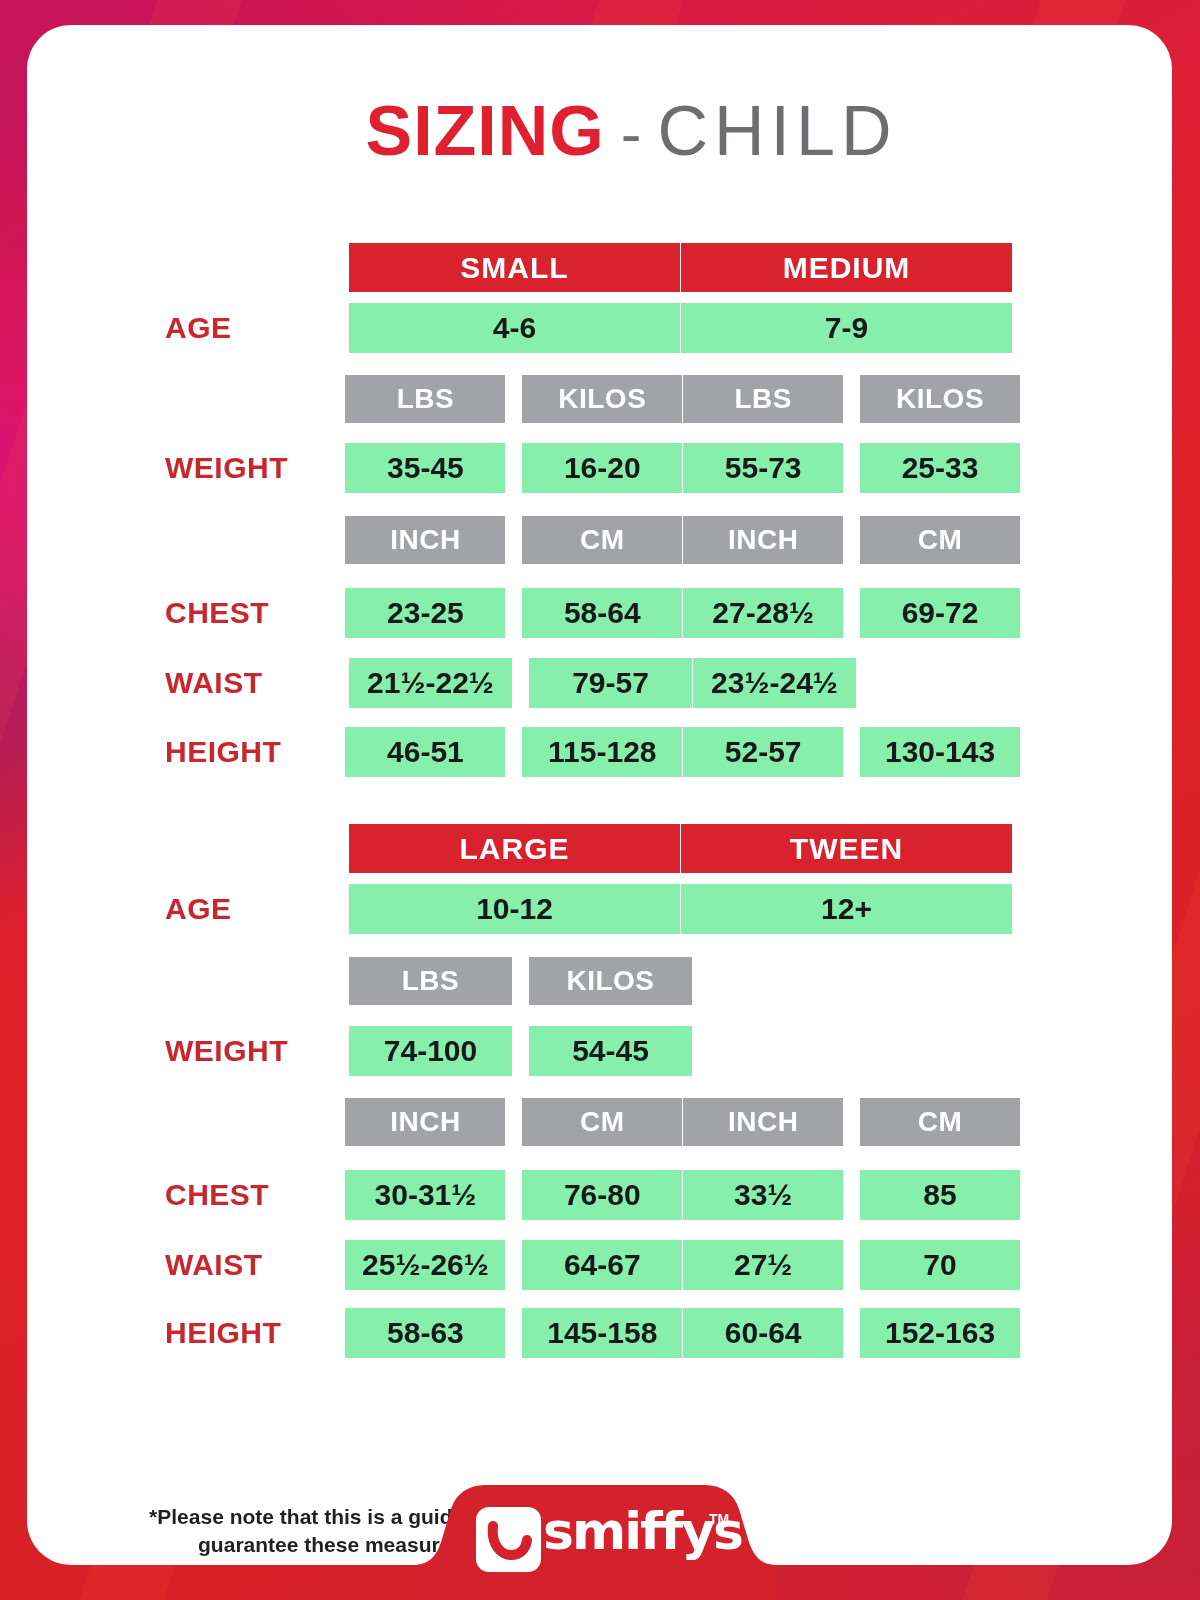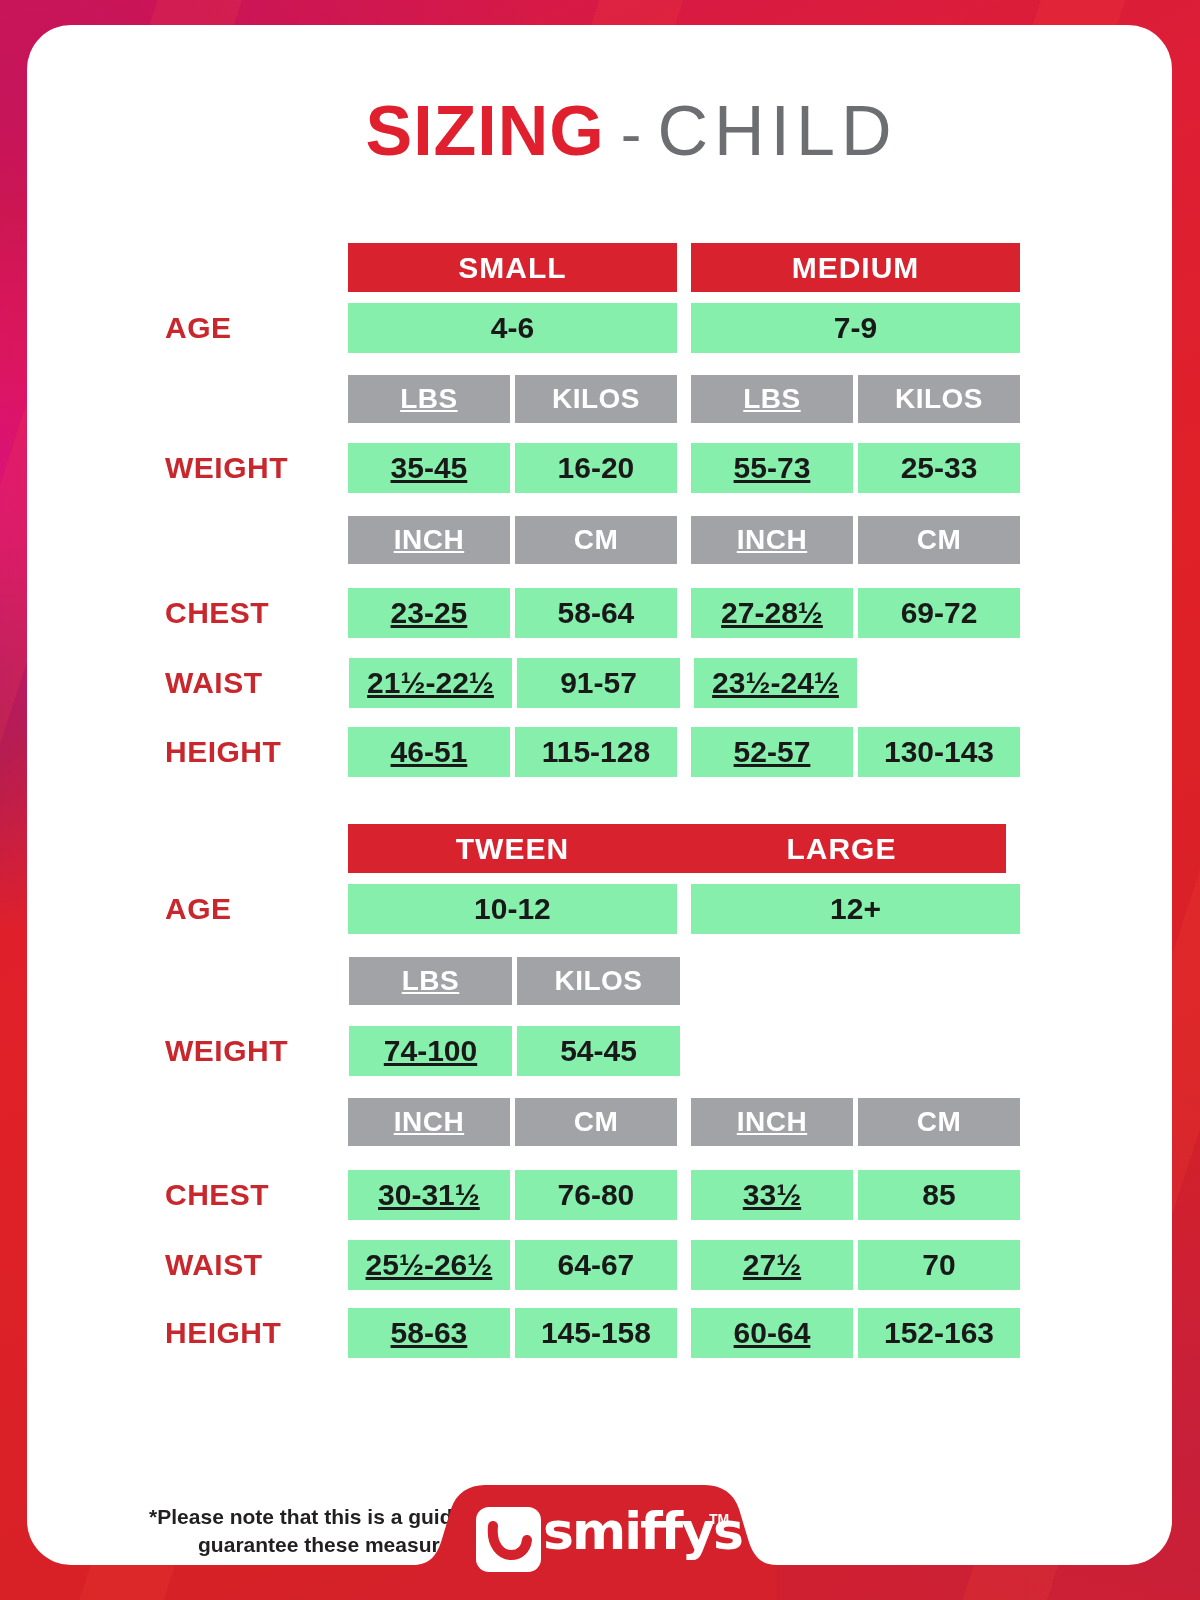--- a/index.html
+++ b/index.html
@@ -65,22 +65,22 @@
     width: 184px;
     font-size: 30px; font-weight: bold; color: #c9272e;
     display: flex; align-items: center;
     letter-spacing: 0.5px;
   }
   .cell {
     width: 163px;
     display: flex; align-items: center; justify-content: center;
     font-size: 30px; font-weight: bold; color: #191919;
   }
-  .cell.g1 { margin-right: 5px; text-decoration: underline; }   
-  .cell.g2 { margin-right: 14px; }   
+  .cell.g1 { margin-right: 17px; }   
+  .cell.g2 { margin-right: 1px; }   
   .wide { width: 331px; }           
   .h-size  { height: 49px; background: #d8232e; color: #ffffff; letter-spacing: 1px; }
   .h-unit  { height: 48px; background: #a1a3a6; color: #ffffff; font-size: 28px; letter-spacing: 0.5px; }
   .v-cell  { height: 50px; background: #86efac; }
   .r-size  { top: 218px; }  .r-age1  { top: 278px; }  .r-un1a { top: 350px; }
   .r-wt1   { top: 418px; }  .r-un1b  { top: 491px; }  .r-ch1  { top: 563px; }
   .r-wa1   { top: 633px; }  .r-hg1   { top: 702px; }
   .r-size2 { top: 799px; }  .r-age2  { top: 859px; }  .r-un2a { top: 932px; }
   .r-wt2   { top: 1001px; } .r-un2b  { top: 1073px; } .r-ch2  { top: 1145px; }
   .r-wa2   { top: 1215px; } .r-hg2   { top: 1283px; }
@@ -171,36 +171,36 @@
       <span class="lbl">CHEST</span>
       <div class="cell g1 v-cell">23-25</div>
       <div class="cell g2 v-cell">58-64</div>
       <div class="cell g1 v-cell">27-28½</div>
       <div class="cell v-cell">69-72</div>
     </div>
 
     <div class="row r-wa1">
       <span class="lbl">WAIST</span>
       <div class="cell g1 v-cell">21½-22½</div>
-      <div class="cell g2 v-cell">91-57</div>
+      <div class="cell g2 v-cell">79-57</div>
       <div class="cell g1 v-cell">23½-24½</div>
     </div>
 
     <div class="row r-hg1">
       <span class="lbl">HEIGHT</span>
       <div class="cell g1 v-cell">46-51</div>
       <div class="cell g2 v-cell">115-128</div>
       <div class="cell g1 v-cell">52-57</div>
       <div class="cell v-cell">130-143</div>
     </div>
 
     <div class="row r-size2">
       <span class="lbl"></span>
+      <div class="cell wide g2 h-size">LARGE</div>
       <div class="cell wide h-size">TWEEN</div>
-      <div class="cell wide g2 h-size">LARGE</div>
     </div>
 
     <div class="row r-age2">
       <span class="lbl">AGE</span>
       <div class="cell wide g2 v-cell">10-12</div>
       <div class="cell wide v-cell">12+</div>
     </div>
 
     <div class="row r-un2a">
       <span class="lbl"></span>

